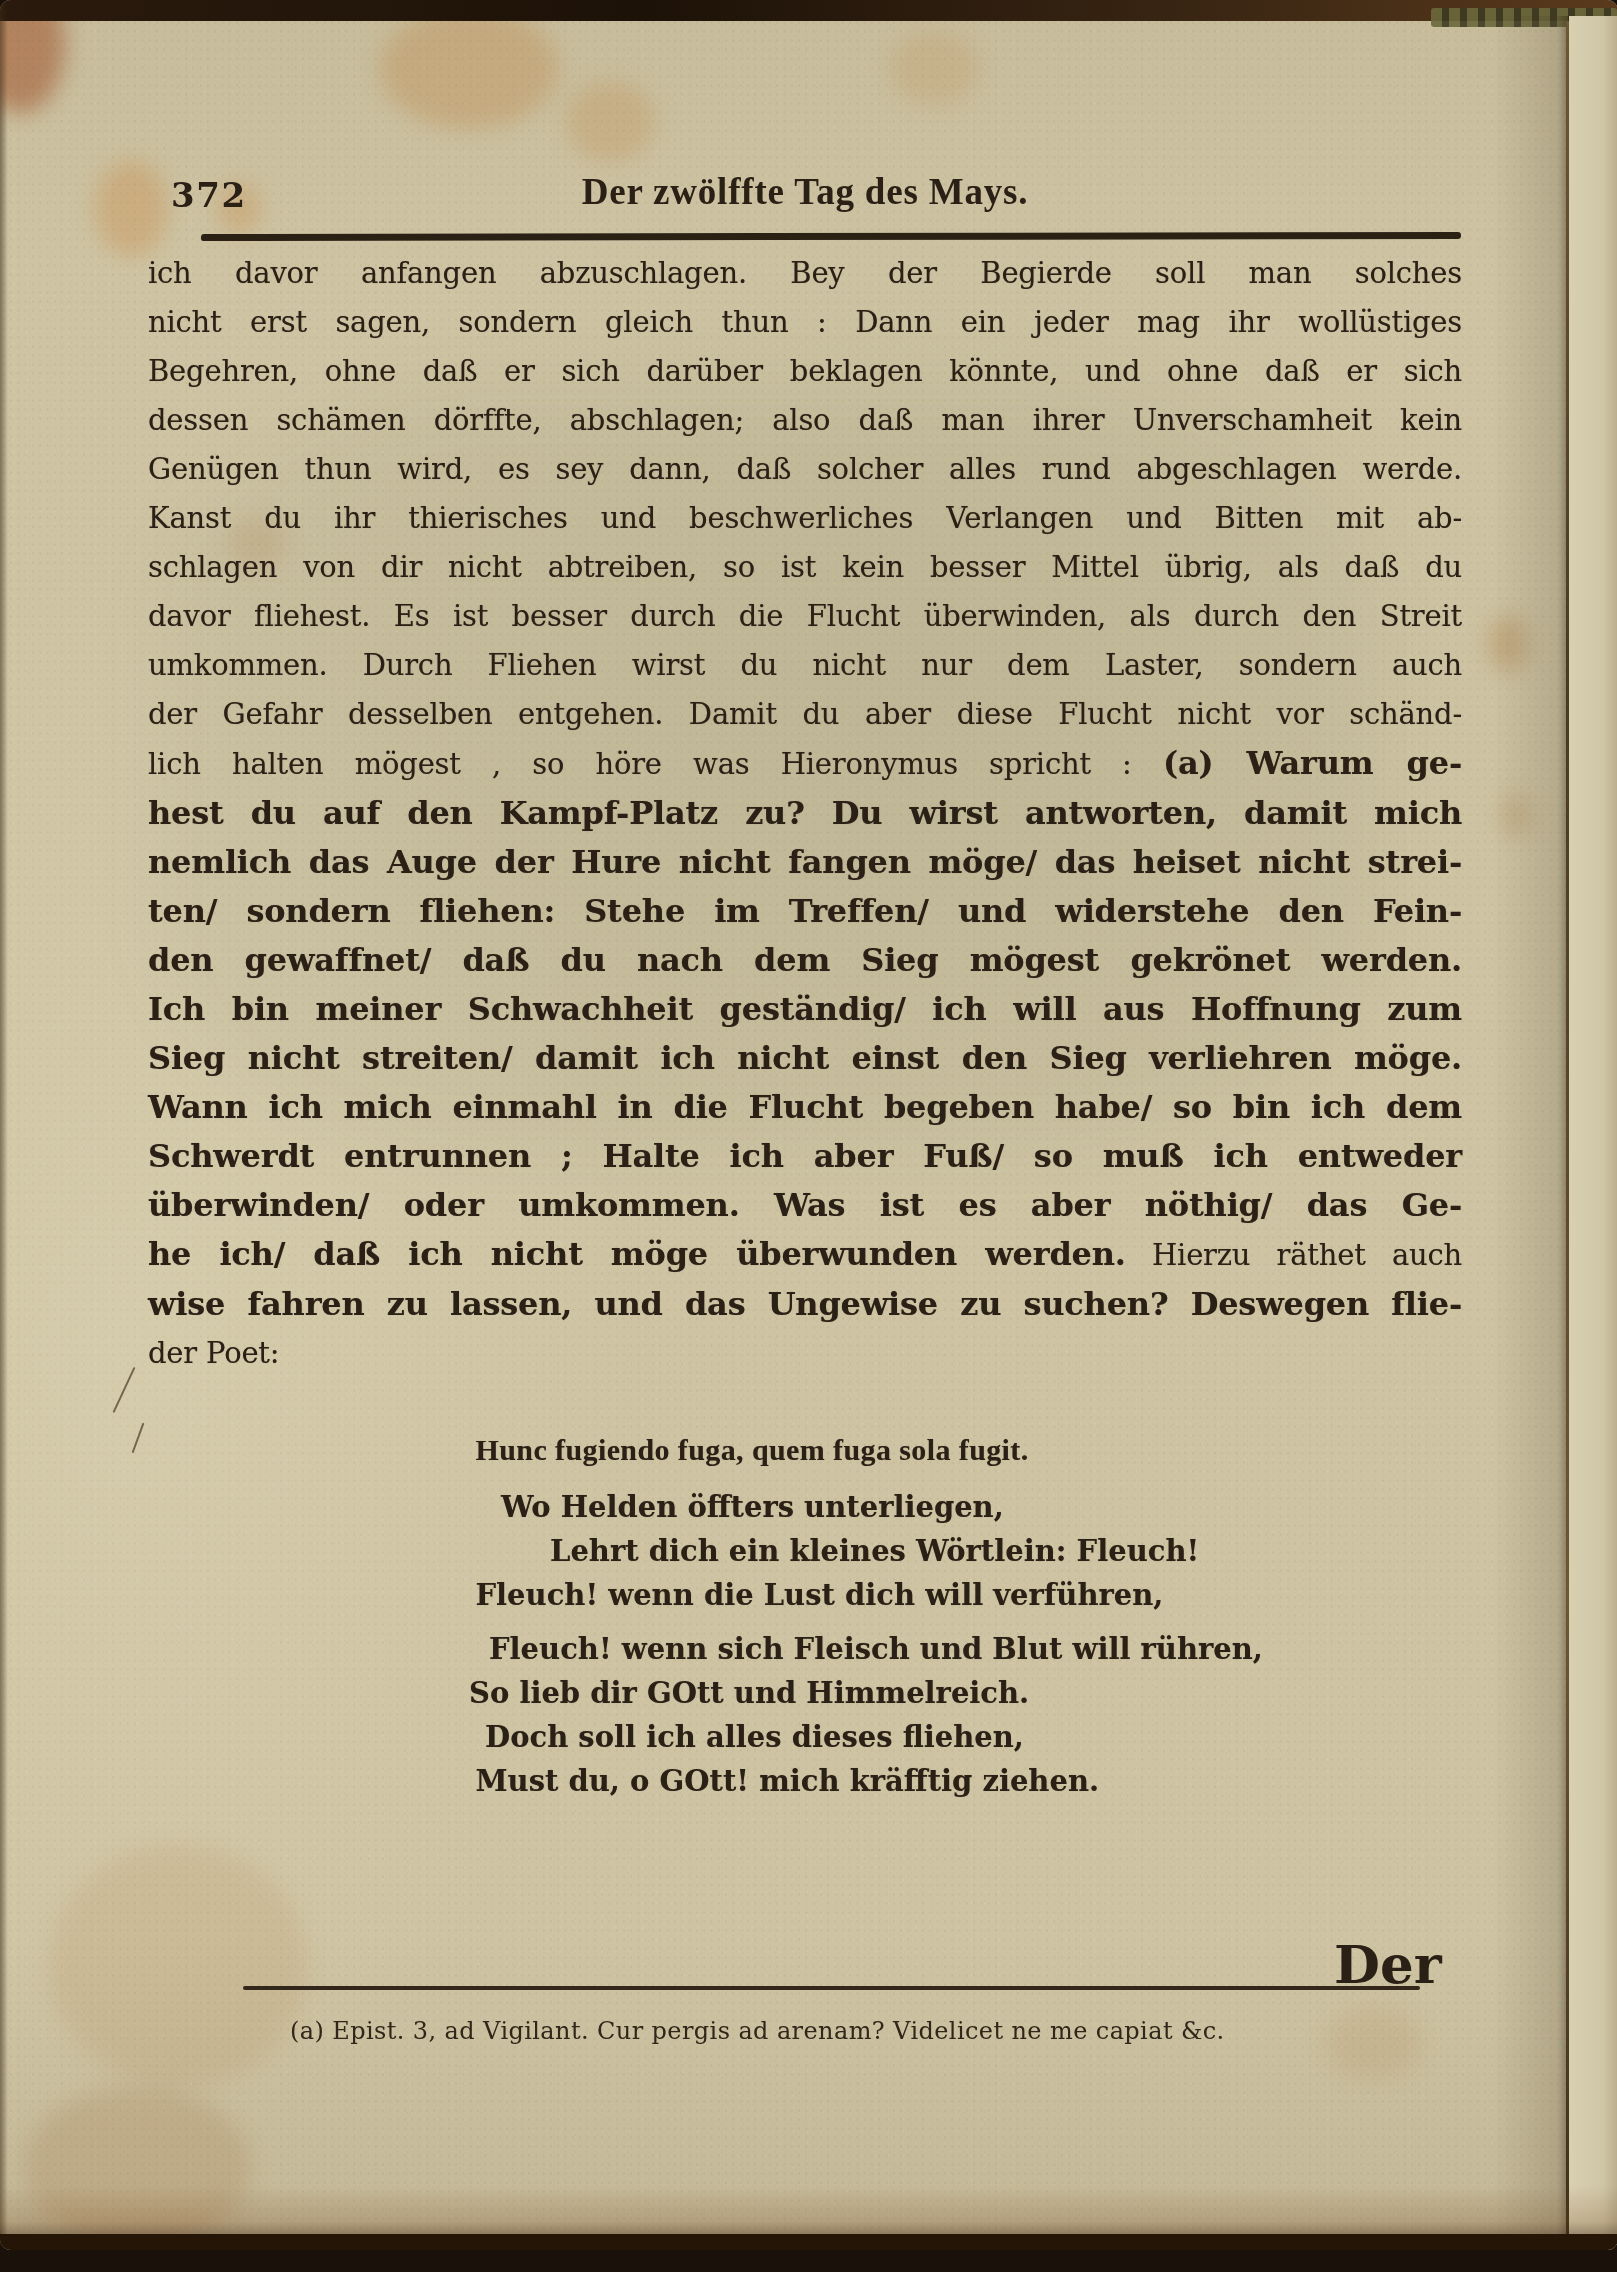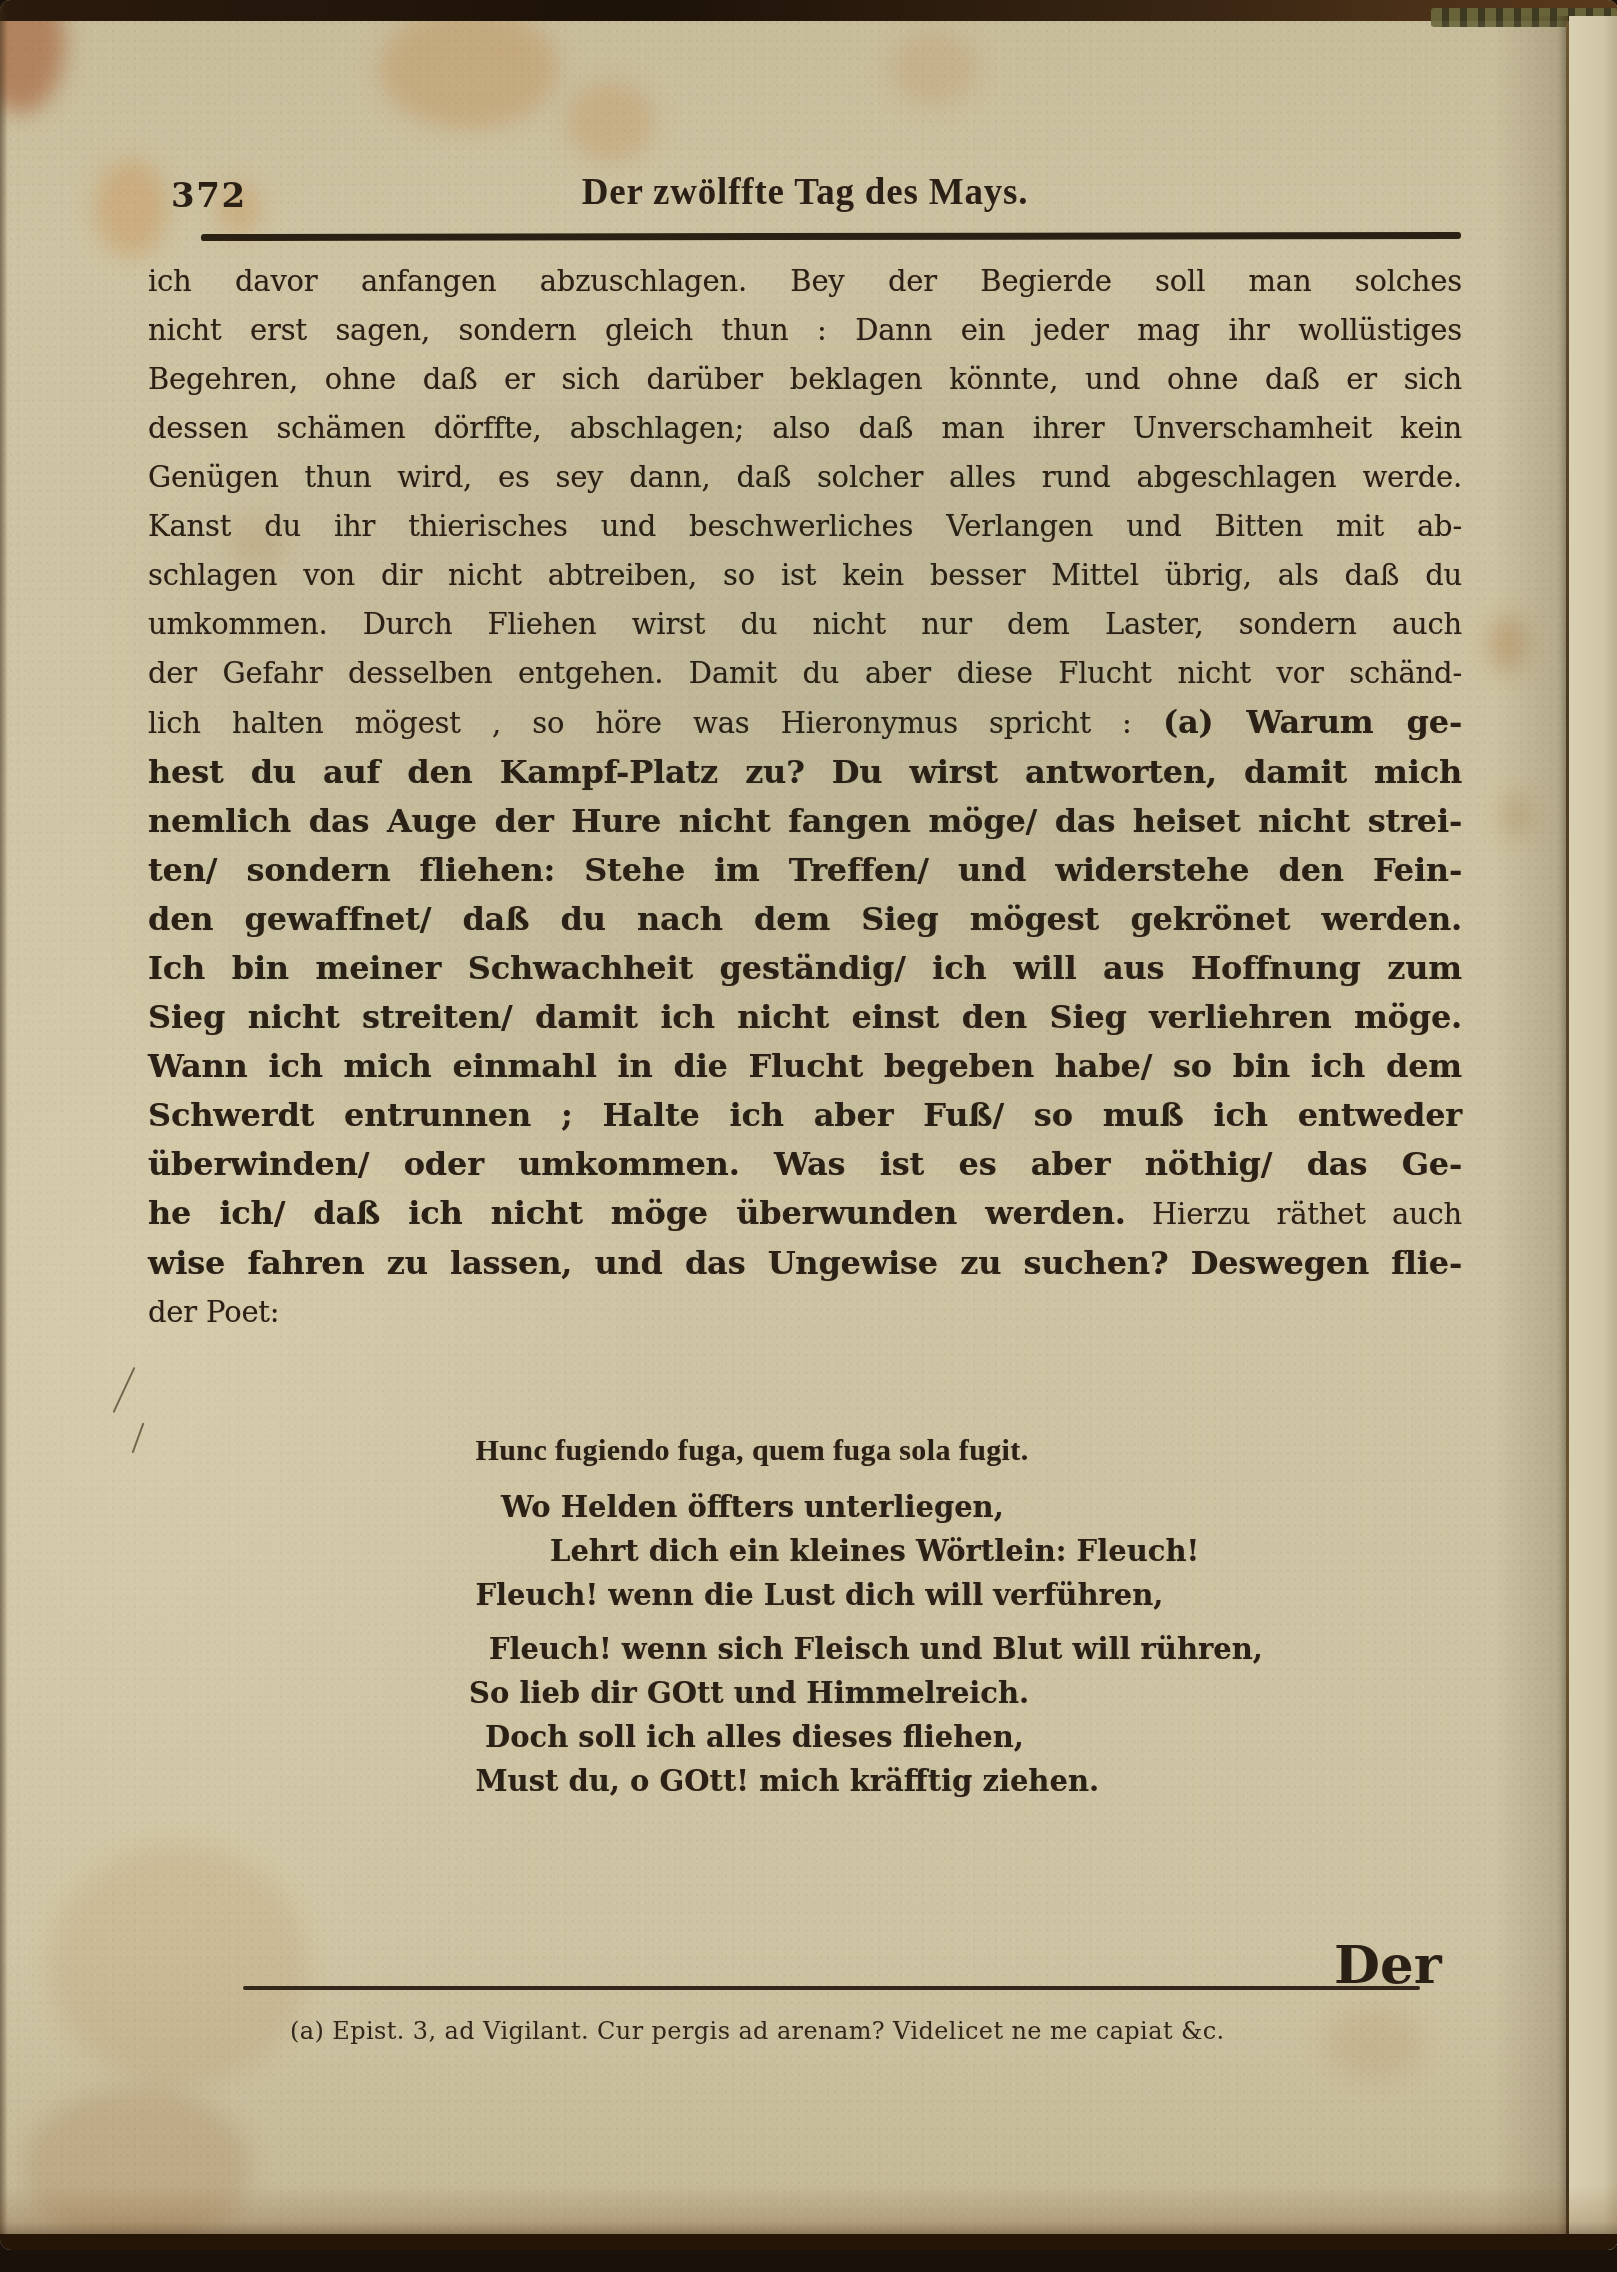--- a/index.html
+++ b/index.html
@@ -65,21 +65,21 @@
   .q2{left:137px;top:1422px;height:32px;transform:rotate(20deg);}
 
   
   .pagenum{position:absolute;left:171px;top:175px;font-size:34px;font-weight:bold;letter-spacing:1.6px;}
   .runhead{position:absolute;left:148px;top:170px;width:1314px;text-align:center;
     font-size:37px;font-weight:bold;letter-spacing:0.8px;font-family:Liberation Serif, serif;}
   .head-rule{position:absolute;left:201px;top:233px;width:1260px;height:6.5px;
     background:#2a2014;border-radius:3.2px;transform:rotate(-.1deg);}
 
   
-  .text-block{position:absolute;left:148px;top:257px;width:1314px;}
+  .text-block{position:absolute;left:148px;top:249px;width:1314px;}
   .bl{font-size:29px;line-height:49px;letter-spacing:-0.2px;
     text-align:justify;text-align-last:justify;
     text-shadow:0 0 0.8px rgba(43,32,21,.35);}
   .bl.e, .bl .em{font-size:32px;font-weight:bold;}
   .bl.last{text-align-last:left;}
 
   
   .poem{position:absolute;left:469px;top:1433px;width:809px;}
   .latin{font-size:30px;margin:0 0 18px 6.5px;letter-spacing:0.4px;font-weight:bold;
     font-family:Liberation Serif, serif;text-shadow:0 0 0.8px rgba(43,32,21,.3);}
@@ -122,20 +122,21 @@
   <div class="head-rule"></div>
 
   <div class="text-block">
     <div class="bl r">ich davor anfangen abzuschlagen. Bey der Begierde soll man solches</div>
     <div class="bl r">nicht erst sagen, sondern gleich thun : Dann ein jeder mag ihr wollüstiges</div>
     <div class="bl r">Begehren, ohne daß er sich darüber beklagen könnte, und ohne daß er sich</div>
     <div class="bl r">dessen schämen dörffte, abschlagen; also daß man ihrer Unverschamheit kein</div>
     <div class="bl r">Genügen thun wird, es sey dann, daß solcher alles rund abgeschlagen werde.</div>
     <div class="bl r">Kanst du ihr thierisches und beschwerliches Verlangen und Bitten mit ab-</div>
     <div class="bl r">schlagen von dir nicht abtreiben, so ist kein besser Mittel übrig, als daß du</div>
+    <div class="bl r">davor fliehest. Es ist besser durch die Flucht überwinden, als durch den Streit</div>
     <div class="bl r">umkommen. Durch Fliehen wirst du nicht nur dem Laster, sondern auch</div>
     <div class="bl r">der Gefahr desselben entgehen. Damit du aber diese Flucht nicht vor schänd-</div>
     <div class="bl r"><span>lich halten mögest , so höre was Hieronymus spricht : </span><span class="em">(a) Warum ge-</span></div>
     <div class="bl e">hest du auf den Kampf-Platz zu? Du wirst antworten, damit mich</div>
     <div class="bl e">nemlich das Auge der Hure nicht fangen möge/ das heiset nicht strei-</div>
     <div class="bl e">ten/ sondern fliehen: Stehe im Treffen/ und widerstehe den Fein-</div>
     <div class="bl e">den gewaffnet/ daß du nach dem Sieg mögest gekrönet werden.</div>
     <div class="bl e">Ich bin meiner Schwachheit geständig/ ich will aus Hoffnung zum</div>
     <div class="bl e">Sieg nicht streiten/ damit ich nicht einst den Sieg verliehren möge.</div>
     <div class="bl e">Wann ich mich einmahl in die Flucht begeben habe/ so bin ich dem</div>

